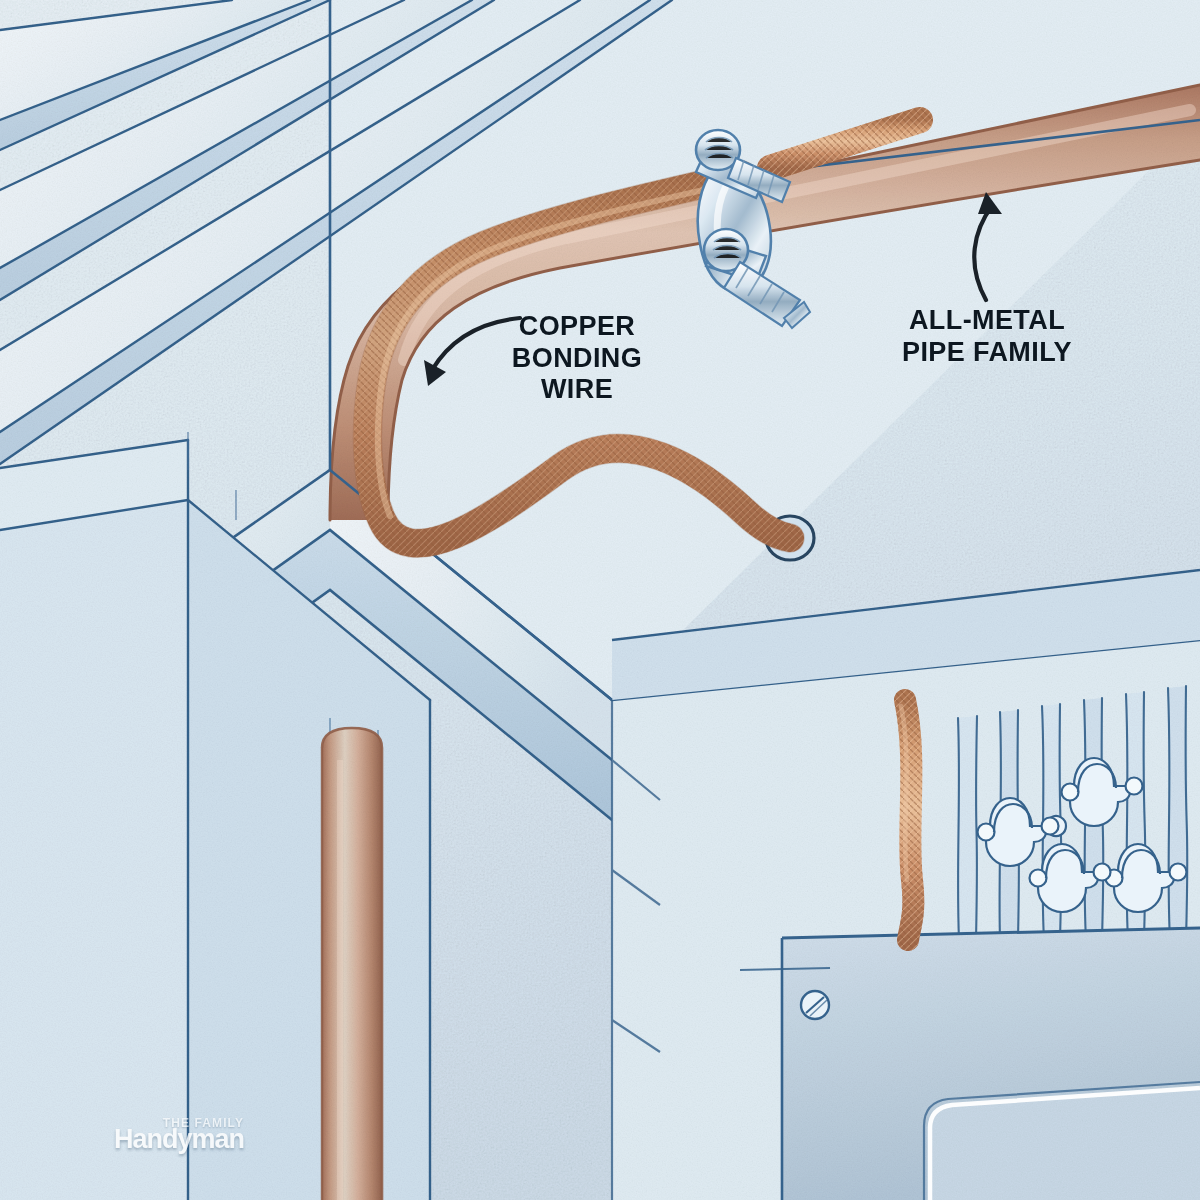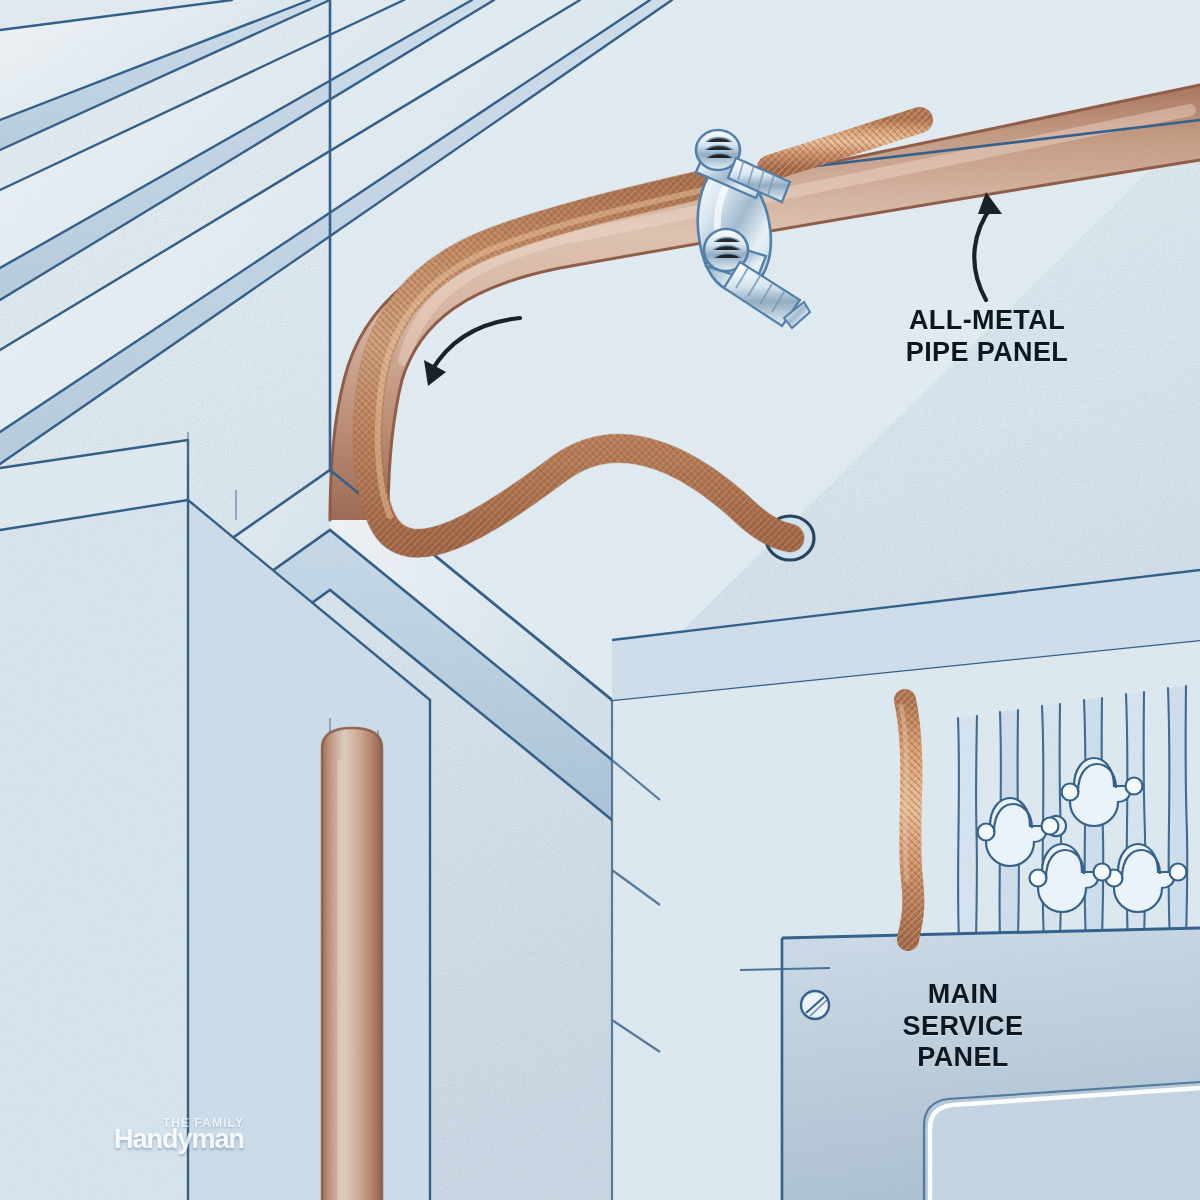--- a/index.html
+++ b/index.html
@@ -465,26 +465,26 @@
 
       <g>
         <path d="M986,300 C966,264 974,230 992,206" stroke-width="4.2" stroke-linecap="round"></path>
         <path d="M986,192 L1002,214 L978,214 Z" fill="#10181f" stroke="none"></path>
       </g>
     </g>
 
     <rect x="0" y="0" width="1200" height="1200" fill="#ffffff" opacity="0.045"></rect>
   </svg>
 
+  <div class="callout" id="label-copper-bonding-wire">COPPER
+BONDING
+WIRE</div>
 
   <div class="callout" id="label-all-metal-pipe">ALL-METAL
-PIPE PANEL</div>
-
-  <div class="callout" id="label-main-service-panel">MAIN
-SERVICE
-PANEL</div>
+PIPE FAMILY</div>
+
 
   <div id="watermark">
     <div class="wm-top">THE FAMILY</div>
     <div class="wm-main">Handyman</div>
   </div>
 
 </div>
 
 </body></html>

